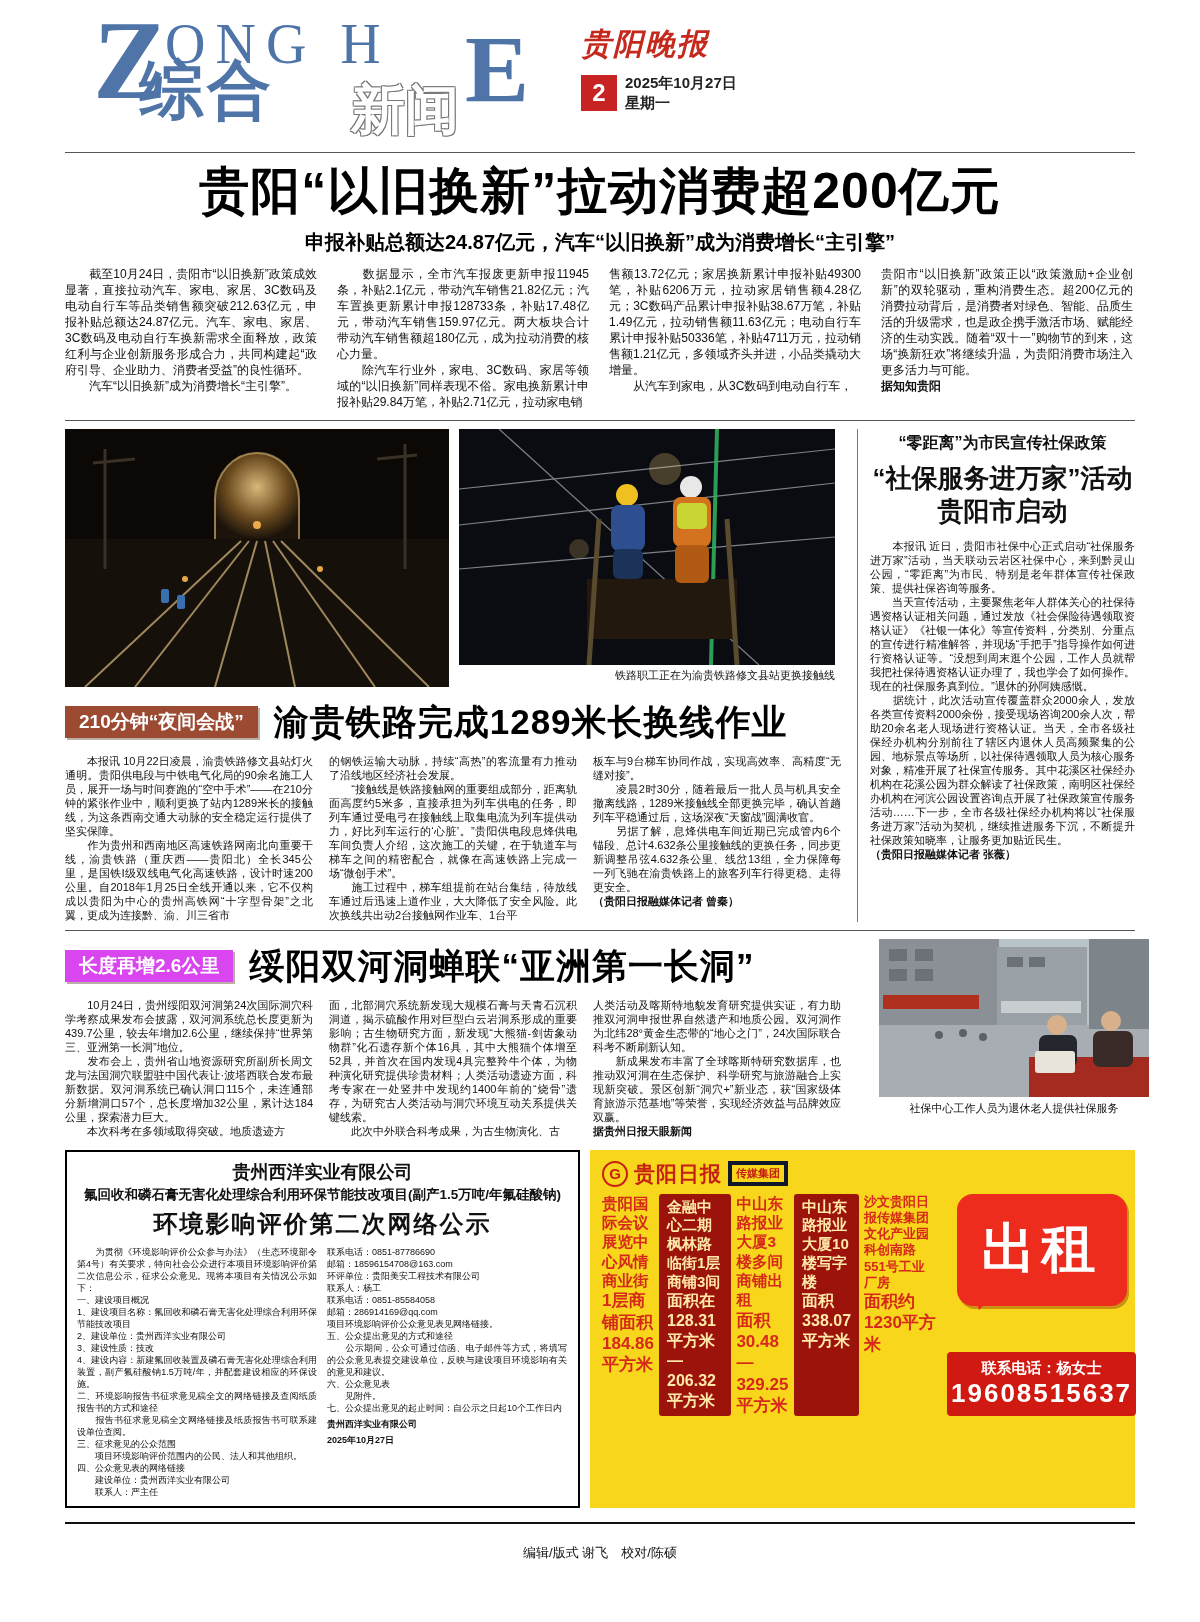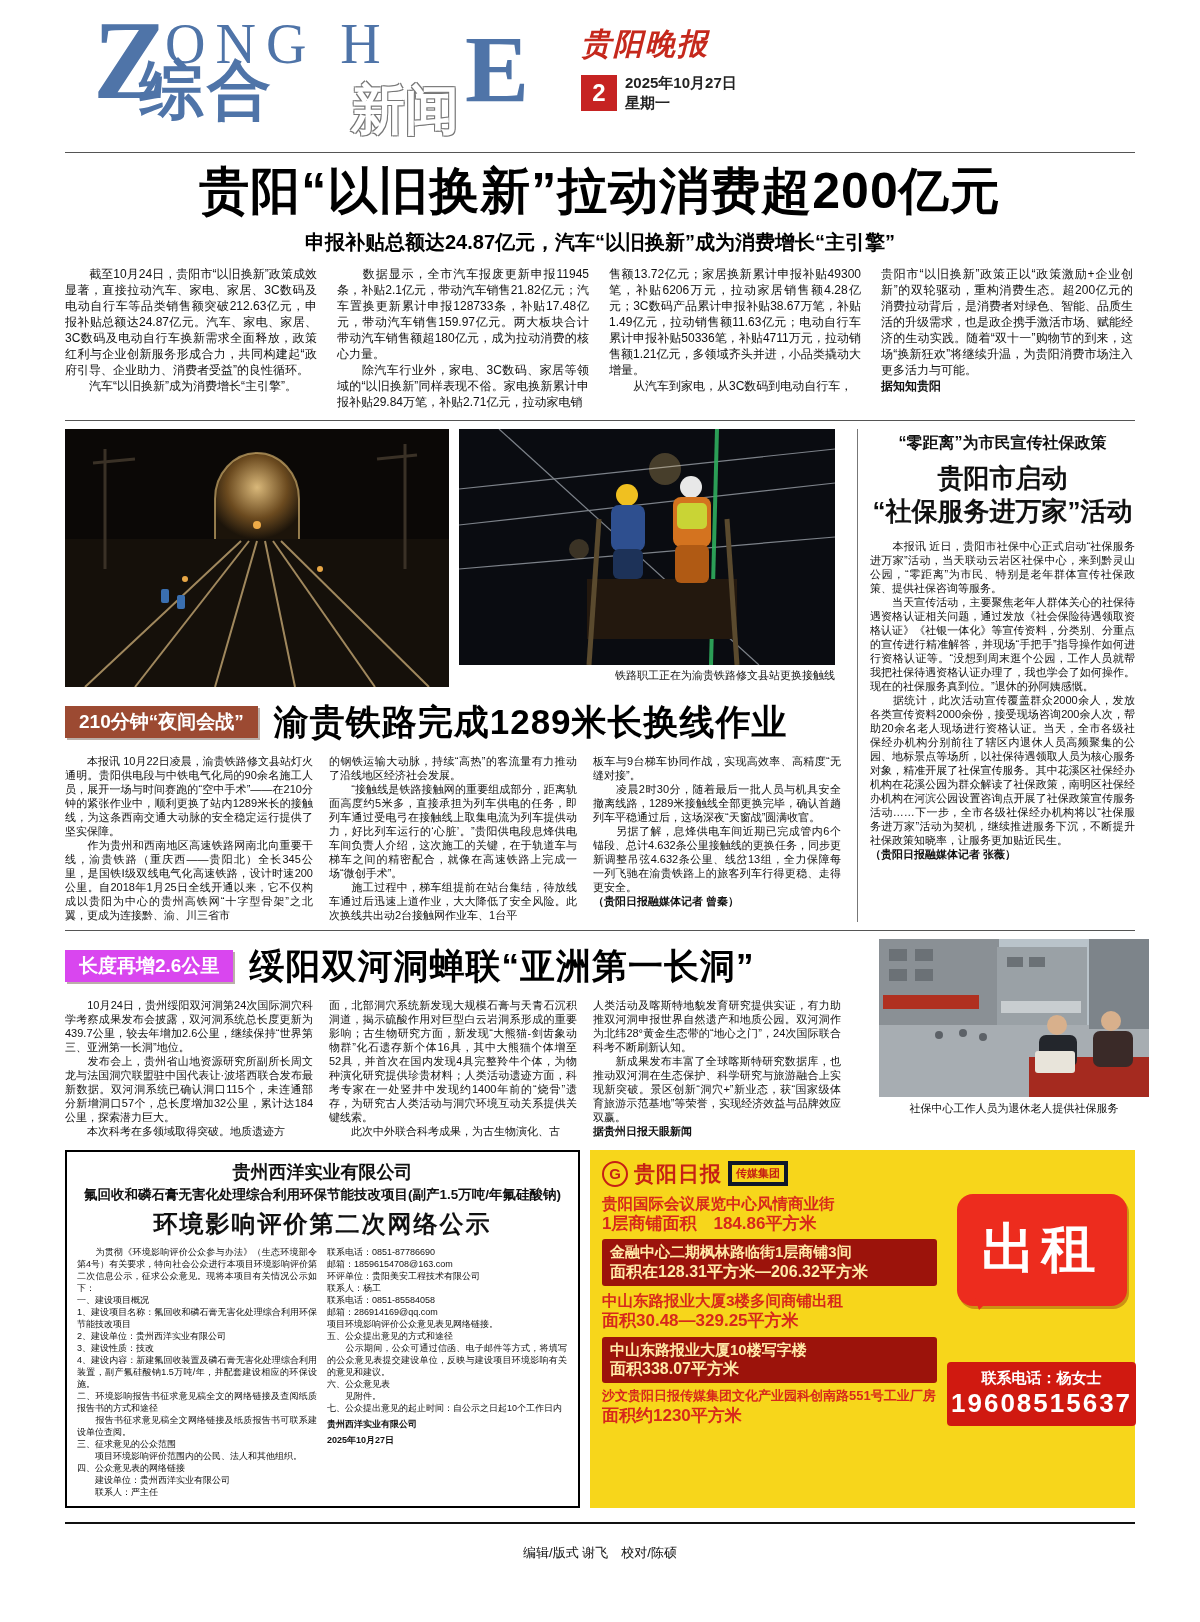--- a/index.html
+++ b/index.html
@@ -67,21 +67,21 @@
   .adl-cols { display:flex; gap:10px; }
   .adl-col { width:240px; font-size:9px; line-height:12px; }
   .adl-col p { text-align:justify; }
   .adl-sign { text-align:right; font-weight:700; margin-top:4px; }
   .ad-right { width:545px; flex:none; background:#f7d61b; padding:10px 12px; position:relative; }
   .adr-logo-row { display:flex; align-items:center; gap:6px; margin-bottom:6px; }
   .adr-g { width:26px; height:26px; border:2px solid #c62015; border-radius:50%; color:#c62015; font-weight:900; font-size:15px; display:flex; align-items:center; justify-content:center; }
   .adr-brand { font-size:21px; font-weight:900; color:#c62015; letter-spacing:1px; }
   .adr-brand-suffix { font-size:11px; color:#c62015; border:4px solid #0f172a; padding:1px 4px; font-weight:700; }
   .adr-main { display:flex; }
-  .adr-items { width:335px; flex:none; display:flex; flex-direction:column; gap:5px; }
+  .adr-items { width:335px; flex:none; display:flex; gap:5px; }
   .adr-item-red { color:#d7281c; font-weight:900; }
   .adr-item-red .l1 { font-size:15.5px; line-height:1.25; }
   .adr-item-red .l2 { font-size:17px; line-height:1.25; }
   .adr-item-bar { background:#9c130b; color:#ffe9a8; font-weight:900; padding:4px 8px; border-radius:3px; }
   .adr-item-bar .l1 { font-size:15px; line-height:1.25; }
   .adr-item-bar .l2 { font-size:16px; line-height:1.25; }
   .adr-item-small .l1 { font-size:13px; }
   .adr-side { flex:1; display:flex; flex-direction:column; align-items:center; margin-left:10px; }
   .rent-bubble { position:relative; width:170px; height:112px; background:#ed2c1e; border-radius:16px; display:flex; align-items:center; justify-content:center; box-shadow:2px 3px 0 rgba(120,20,5,.35); }
   .rent-bubble::after { content:""; position:absolute; left:18px; bottom:-16px; border:12px solid transparent; border-top-color:#ed2c1e; border-left-width:4px; }
@@ -238,22 +238,22 @@
           <p class="byline-r">（贵阳日报融媒体记者 曾秦）</p>
         </div>
       </div>
     </div>
 
     <div class="mid-divider"></div>
 
     <div class="mid-right">
       <div class="sb-kicker">“零距离”为市民宣传社保政策</div>
       <div class="sb-title">
+        <div>“社保服务进万家”活动</div>
         <div>贵阳市启动</div>
-        <div>“社保服务进万家”活动</div>
       </div>
       <div class="sb-body">
         <p>　　本报讯 近日，贵阳市社保中心正式启动“社保服务进万家”活动，当天联动云岩区社保中心，来到黔灵山公园，“零距离”为市民、特别是老年群体宣传社保政策、提供社保咨询等服务。</p>
         <p>　　当天宣传活动，主要聚焦老年人群体关心的社保待遇资格认证相关问题，通过发放《社会保险待遇领取资格认证》《社银一体化》等宣传资料，分类别、分重点的宣传进行精准解答，并现场“手把手”指导操作如何进行资格认证等。“没想到周末逛个公园，工作人员就帮我把社保待遇资格认证办理了，我也学会了如何操作。现在的社保服务真到位。”退休的孙阿姨感慨。</p>
         <p>　　据统计，此次活动宣传覆盖群众2000余人，发放各类宣传资料2000余份，接受现场咨询200余人次，帮助20余名老人现场进行资格认证。当天，全市各级社保经办机构分别前往了辖区内退休人员高频聚集的公园、地标景点等场所，以社保待遇领取人员为核心服务对象，精准开展了社保宣传服务。其中花溪区社保经办机构在花溪公园为群众解读了社保政策，南明区社保经办机构在河滨公园设置咨询点开展了社保政策宣传服务活动……下一步，全市各级社保经办机构将以“社保服务进万家”活动为契机，继续推进服务下沉，不断提升社保政策知晓率，让服务更加贴近民生。</p>
         <p class="byline-r">（贵阳日报融媒体记者 张薇）</p>
       </div>
     </div>
   </div>
   <hr class="rule" style="margin-top:8px;">

